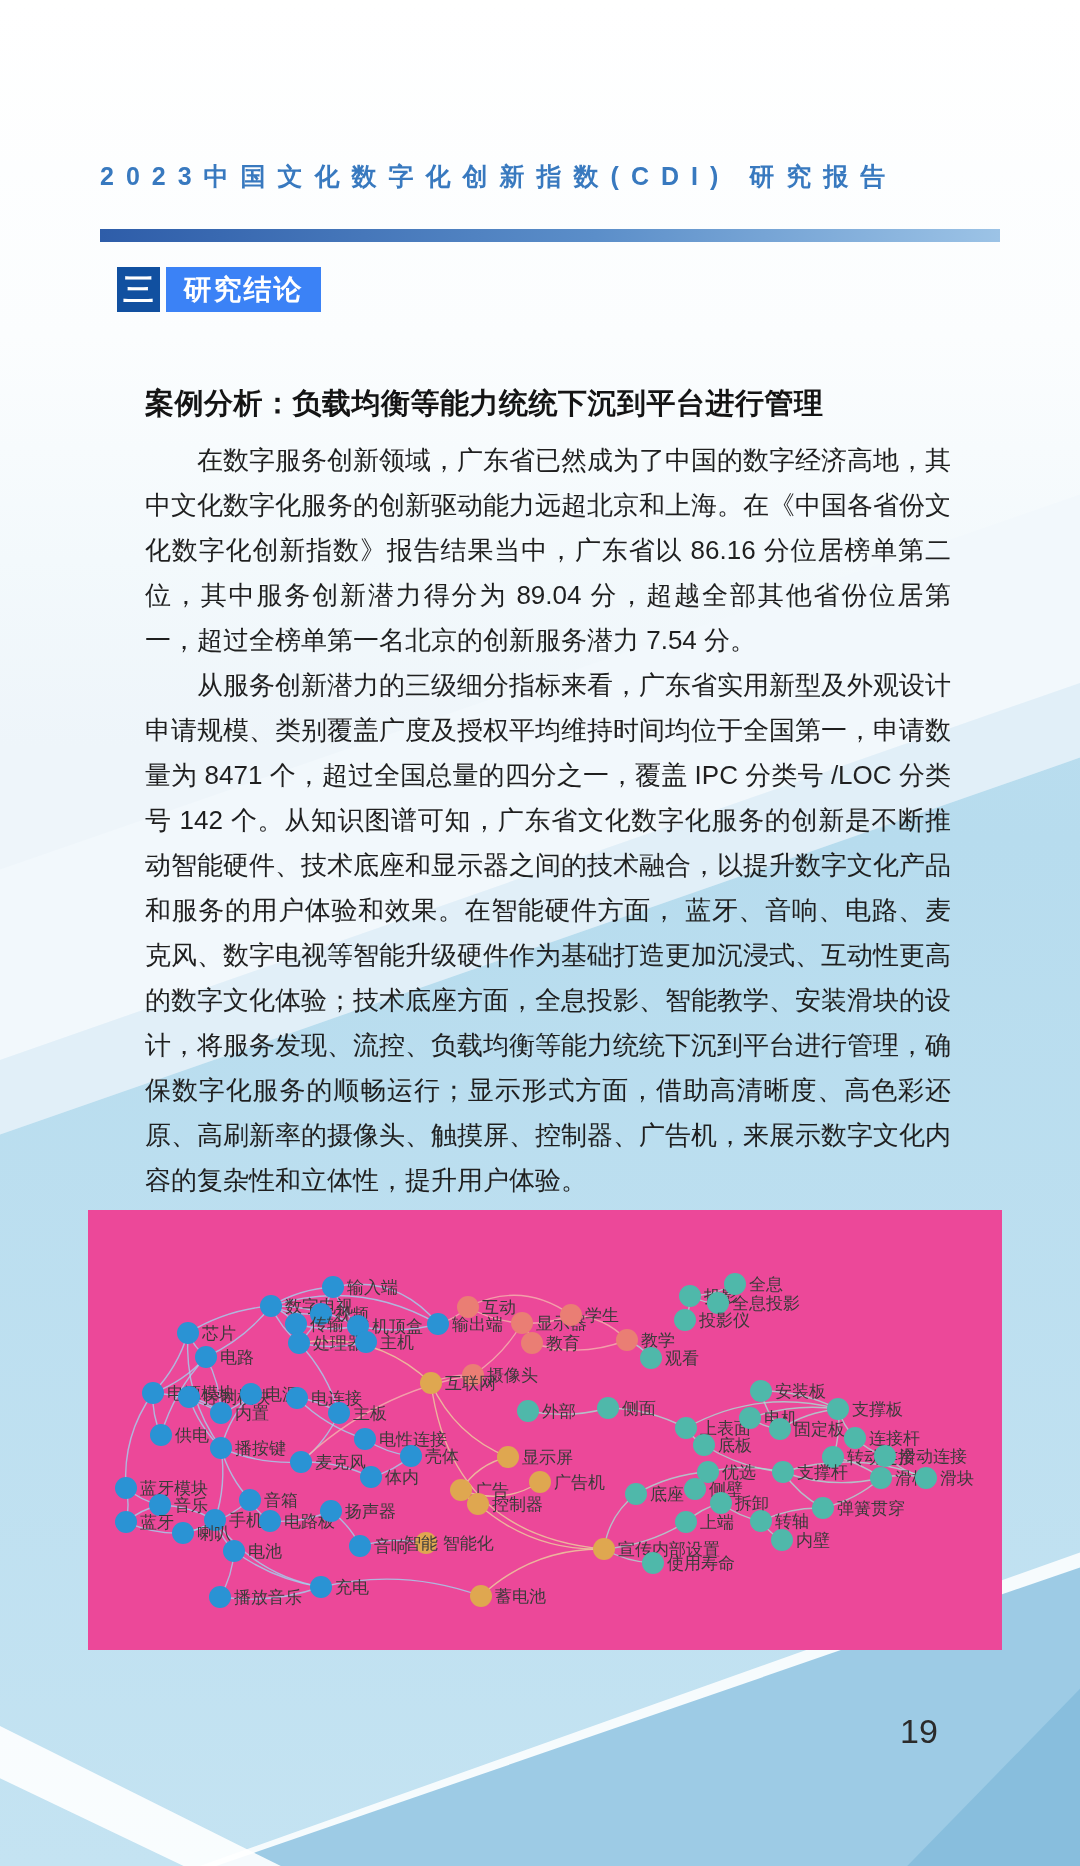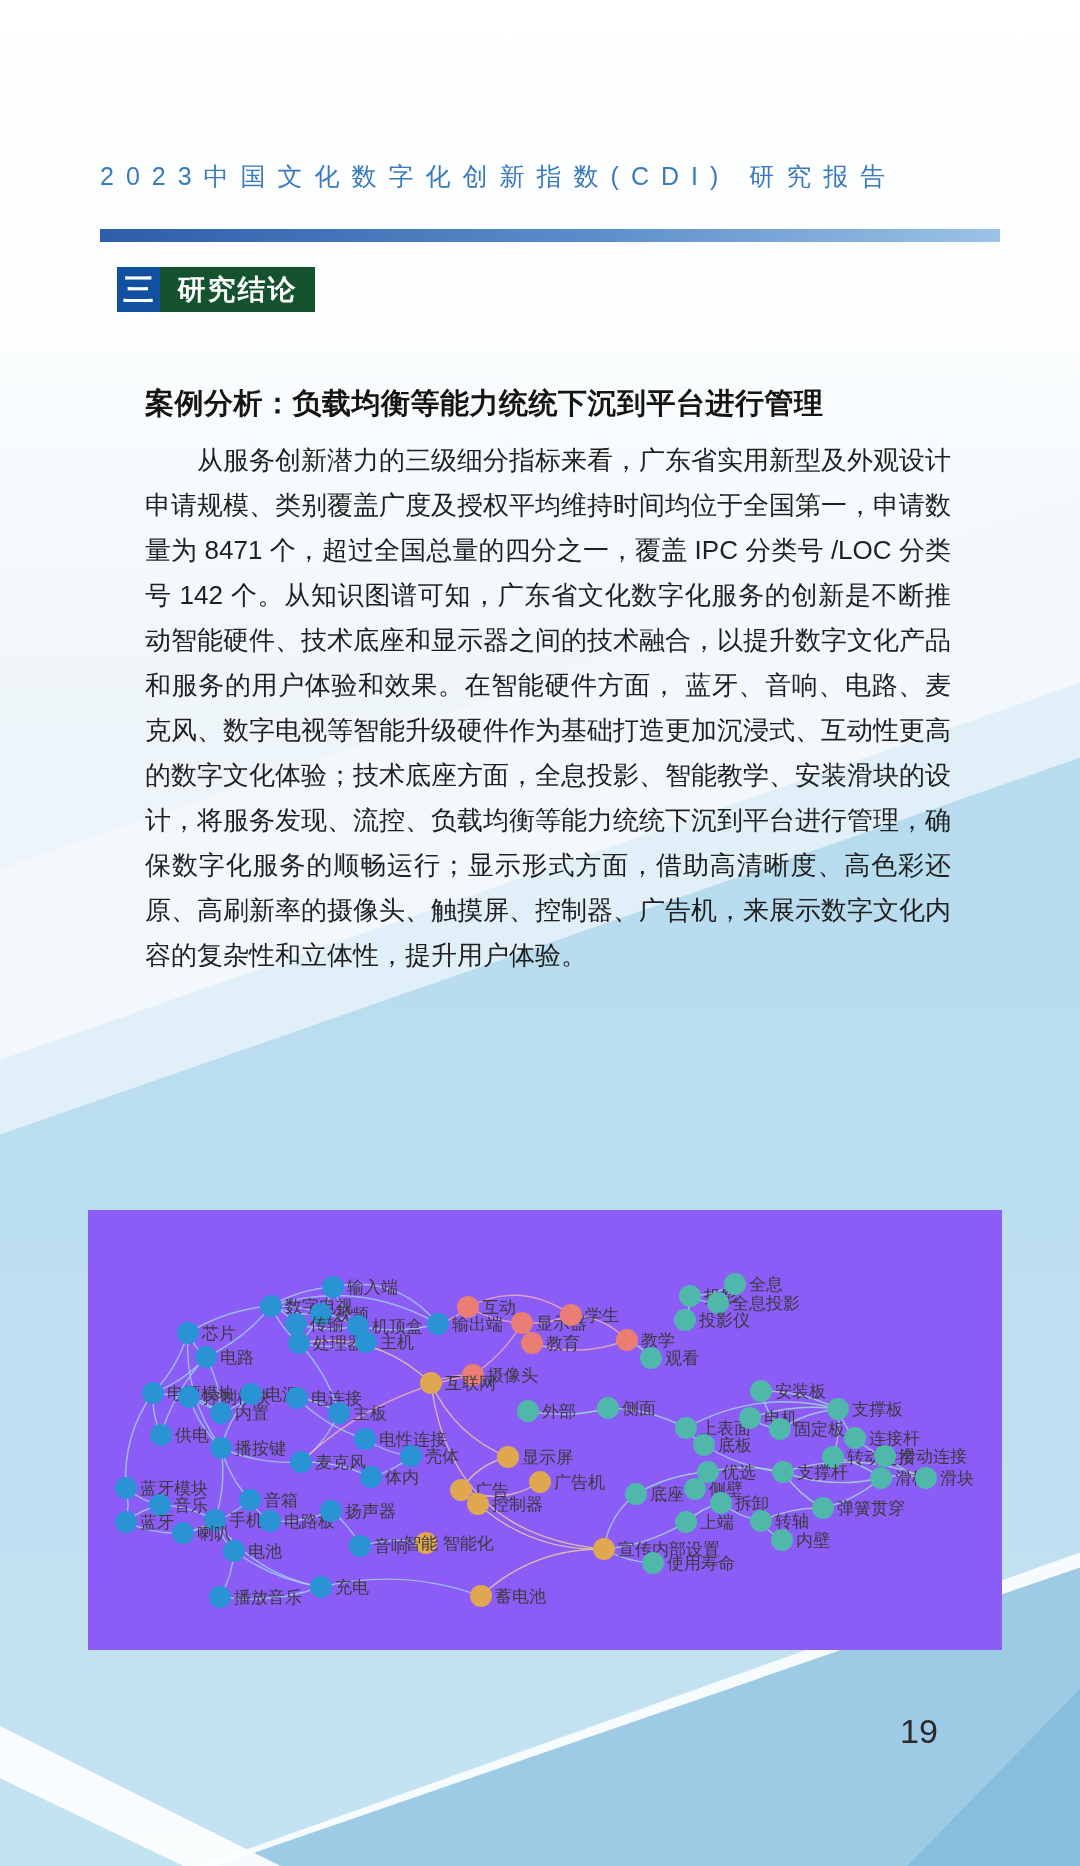--- a/index.html
+++ b/index.html
@@ -13,51 +13,51 @@
   .decor-pale{clip-path:polygon(0 56.8%,100% 36.6%,100% 40.6%,0 60.8%);background:#e1eff8;}
   .decor-main{clip-path:polygon(0 60.8%,100% 40.6%,100% 100%,0 100%);
     background:linear-gradient(180deg,#c9e3f2 0%,#b7dcee 45%,#c4e3f2 100%);}
   .decor-band{clip-path:polygon(20% 100%,100% 84%,100% 100%);background:#9dcbe5;}
   .decor-band-slash{clip-path:polygon(18.5% 100%,100% 83.2%,100% 84.6%,20.5% 100%);background:rgba(255,255,255,.85);}
   .decor-corner{clip-path:polygon(84% 100%,100% 90.5%,100% 100%);background:#88bedd;}
   .decor-slash-left{clip-path:polygon(0 92.5%,26% 100%,17% 100%,0 95.3%);background:rgba(255,255,255,.9);}
 
   .header-text{
     position:absolute;left:100px;top:160px;z-index:3;
-    font-size:25px;letter-spacing:12px;color:#3879bf;font-weight:400;white-space:nowrap;
+    font-size:25px;letter-spacing:12px;color:#3879bf;font-weight:700;white-space:nowrap;
   }
   .divider{
     position:absolute;left:100px;top:229px;width:900px;height:13px;z-index:3;
     background:linear-gradient(90deg,#2e5da9 0%,#5b8ec9 55%,#9cc3e6 100%);
   }
   .badge{position:absolute;left:117px;top:267px;z-index:3;display:flex;align-items:stretch;}
   .badge-marker{
     width:43px;height:45px;background:#1150a0;color:#ffffff;
     display:flex;align-items:center;justify-content:center;
     font-size:31px;font-weight:700;line-height:1;
   }
   .badge-label{
-    width:155px;height:45px;background:#14532d;color:#ffffff;
+    margin-left:6px;width:155px;height:45px;background:#3b82f6;color:#ffffff;
     display:flex;align-items:center;justify-content:center;
     font-size:28px;font-weight:700;letter-spacing:2px;
   }
   .article-heading{
     position:absolute;left:145px;top:384px;width:820px;z-index:3;
     font-size:29px;font-weight:700;color:#141414;letter-spacing:.5px;
   }
   .article-body{
     position:absolute;left:145px;top:438px;width:806px;z-index:3;
     font-size:26px;line-height:45px;color:#1f1f1f;
     text-align:justify;
   }
   .article-body p{margin:0;text-indent:2em;}
 
   .graph-panel{
     position:absolute;left:88px;top:1210px;width:914px;height:440px;z-index:2;
-    background:#8b5cf6;
+    background:#ec4899;
   }
   .graph-panel svg{display:block;width:914px;height:440px;}
   .edge{fill:none;stroke-width:1.4;opacity:.8;}
   .edge-b{stroke:#a3d2ee;}
   .edge-t{stroke:#a9dcd3;}
   .edge-o{stroke:#eccf9e;}
   .edge-r{stroke:#f4b5ae;}
   .node-label{font-family:"Liberation Sans","DejaVu Sans",sans-serif;font-size:17px;fill:#3b3b3b;font-weight:500;}
 
   .page-number{
@@ -79,20 +79,21 @@
 <div class="header-text">2023中国文化数字化创新指数(CDI) 研究报告</div>
 <div class="divider"></div>
 
 <div class="badge">
   <div class="badge-marker">三</div>
   <div class="badge-label">研究结论</div>
 </div>
 
 <div class="article-heading">案例分析：负载均衡等能力统统下沉到平台进行管理</div>
 <div class="article-body">
+  <p>在数字服务创新领域，广东省已然成为了中国的数字经济高地，其中文化数字化服务的创新驱动能力远超北京和上海。在《中国各省份文化数字化创新指数》报告结果当中，广东省以 86.16 分位居榜单第二位，其中服务创新潜力得分为 89.04 分，超越全部其他省份位居第一，超过全榜单第一名北京的创新服务潜力 7.54 分。</p>
   <p>从服务创新潜力的三级细分指标来看，广东省实用新型及外观设计申请规模、类别覆盖广度及授权平均维持时间均位于全国第一，申请数量为 8471 个，超过全国总量的四分之一，覆盖 IPC 分类号 /LOC 分类号 142 个。从知识图谱可知，广东省文化数字化服务的创新是不断推动智能硬件、技术底座和显示器之间的技术融合，以提升数字文化产品和服务的用户体验和效果。在智能硬件方面， 蓝牙、音响、电路、麦克风、数字电视等智能升级硬件作为基础打造更加沉浸式、互动性更高的数字文化体验；技术底座方面，全息投影、智能教学、安装滑块的设计，将服务发现、流控、负载均衡等能力统统下沉到平台进行管理，确保数字化服务的顺畅运行；显示形式方面，借助高清晰度、高色彩还原、高刷新率的摄像头、触摸屏、控制器、广告机，来展示数字文化内容的复杂性和立体性，提升用户体验。</p>
 </div>
 
 <div class="graph-panel">
   <svg id="kg-svg" viewBox="0 0 914 440">
       <path d="M183 96 Q211.72 79.06 245 77" class="edge edge-b"></path>
       <path d="M183 96 Q207.04 106 233 104" class="edge edge-b"></path>
       <path d="M183 96 Q197.66 102 208 114" class="edge edge-b"></path>
       <path d="M183 96 Q192.56 117.86 211 133" class="edge edge-b"></path>
       <path d="M183 96 Q228.9 95.56 270 116" class="edge edge-b"></path>

